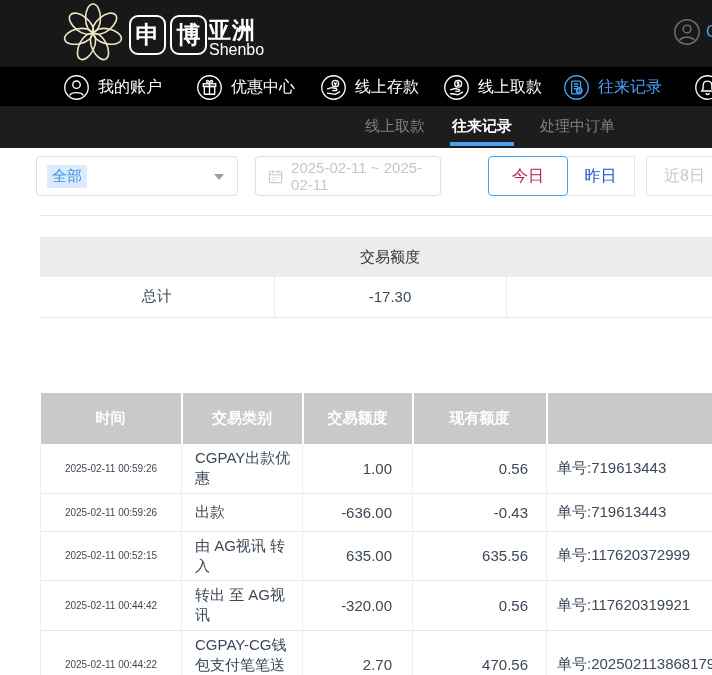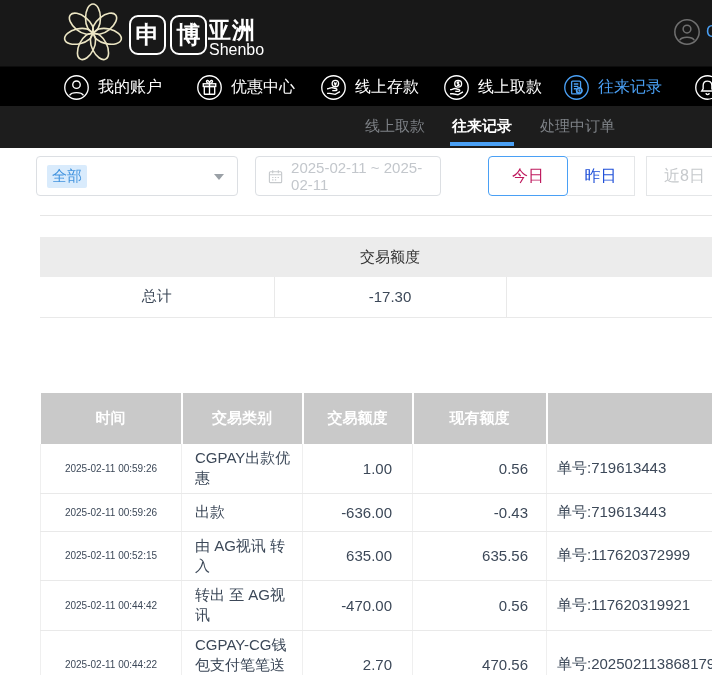--- a/index.html
+++ b/index.html
@@ -248,21 +248,21 @@
     <tr>
       <td class="c-time">2025-02-11 00:52:15</td>
       <td class="c-type">由 AG视讯 转入</td>
       <td class="c-amount">635.00</td>
       <td class="c-balance">635.56</td>
       <td class="c-summary">单号:117620372999</td>
     </tr>
     <tr>
       <td class="c-time">2025-02-11 00:44:42</td>
       <td class="c-type">转出 至 AG视讯</td>
-      <td class="c-amount">-470.00</td>
+      <td class="c-amount">-320.00</td>
       <td class="c-balance">0.56</td>
       <td class="c-summary">单号:117620319921</td>
     </tr>
     <tr>
       <td class="c-time">2025-02-11 00:44:22</td>
       <td class="c-type">CGPAY-CG钱包支付笔笔送优惠</td>
       <td class="c-amount">2.70</td>
       <td class="c-balance">470.56</td>
       <td class="c-summary">单号:202502113868179729</td>
     </tr>

